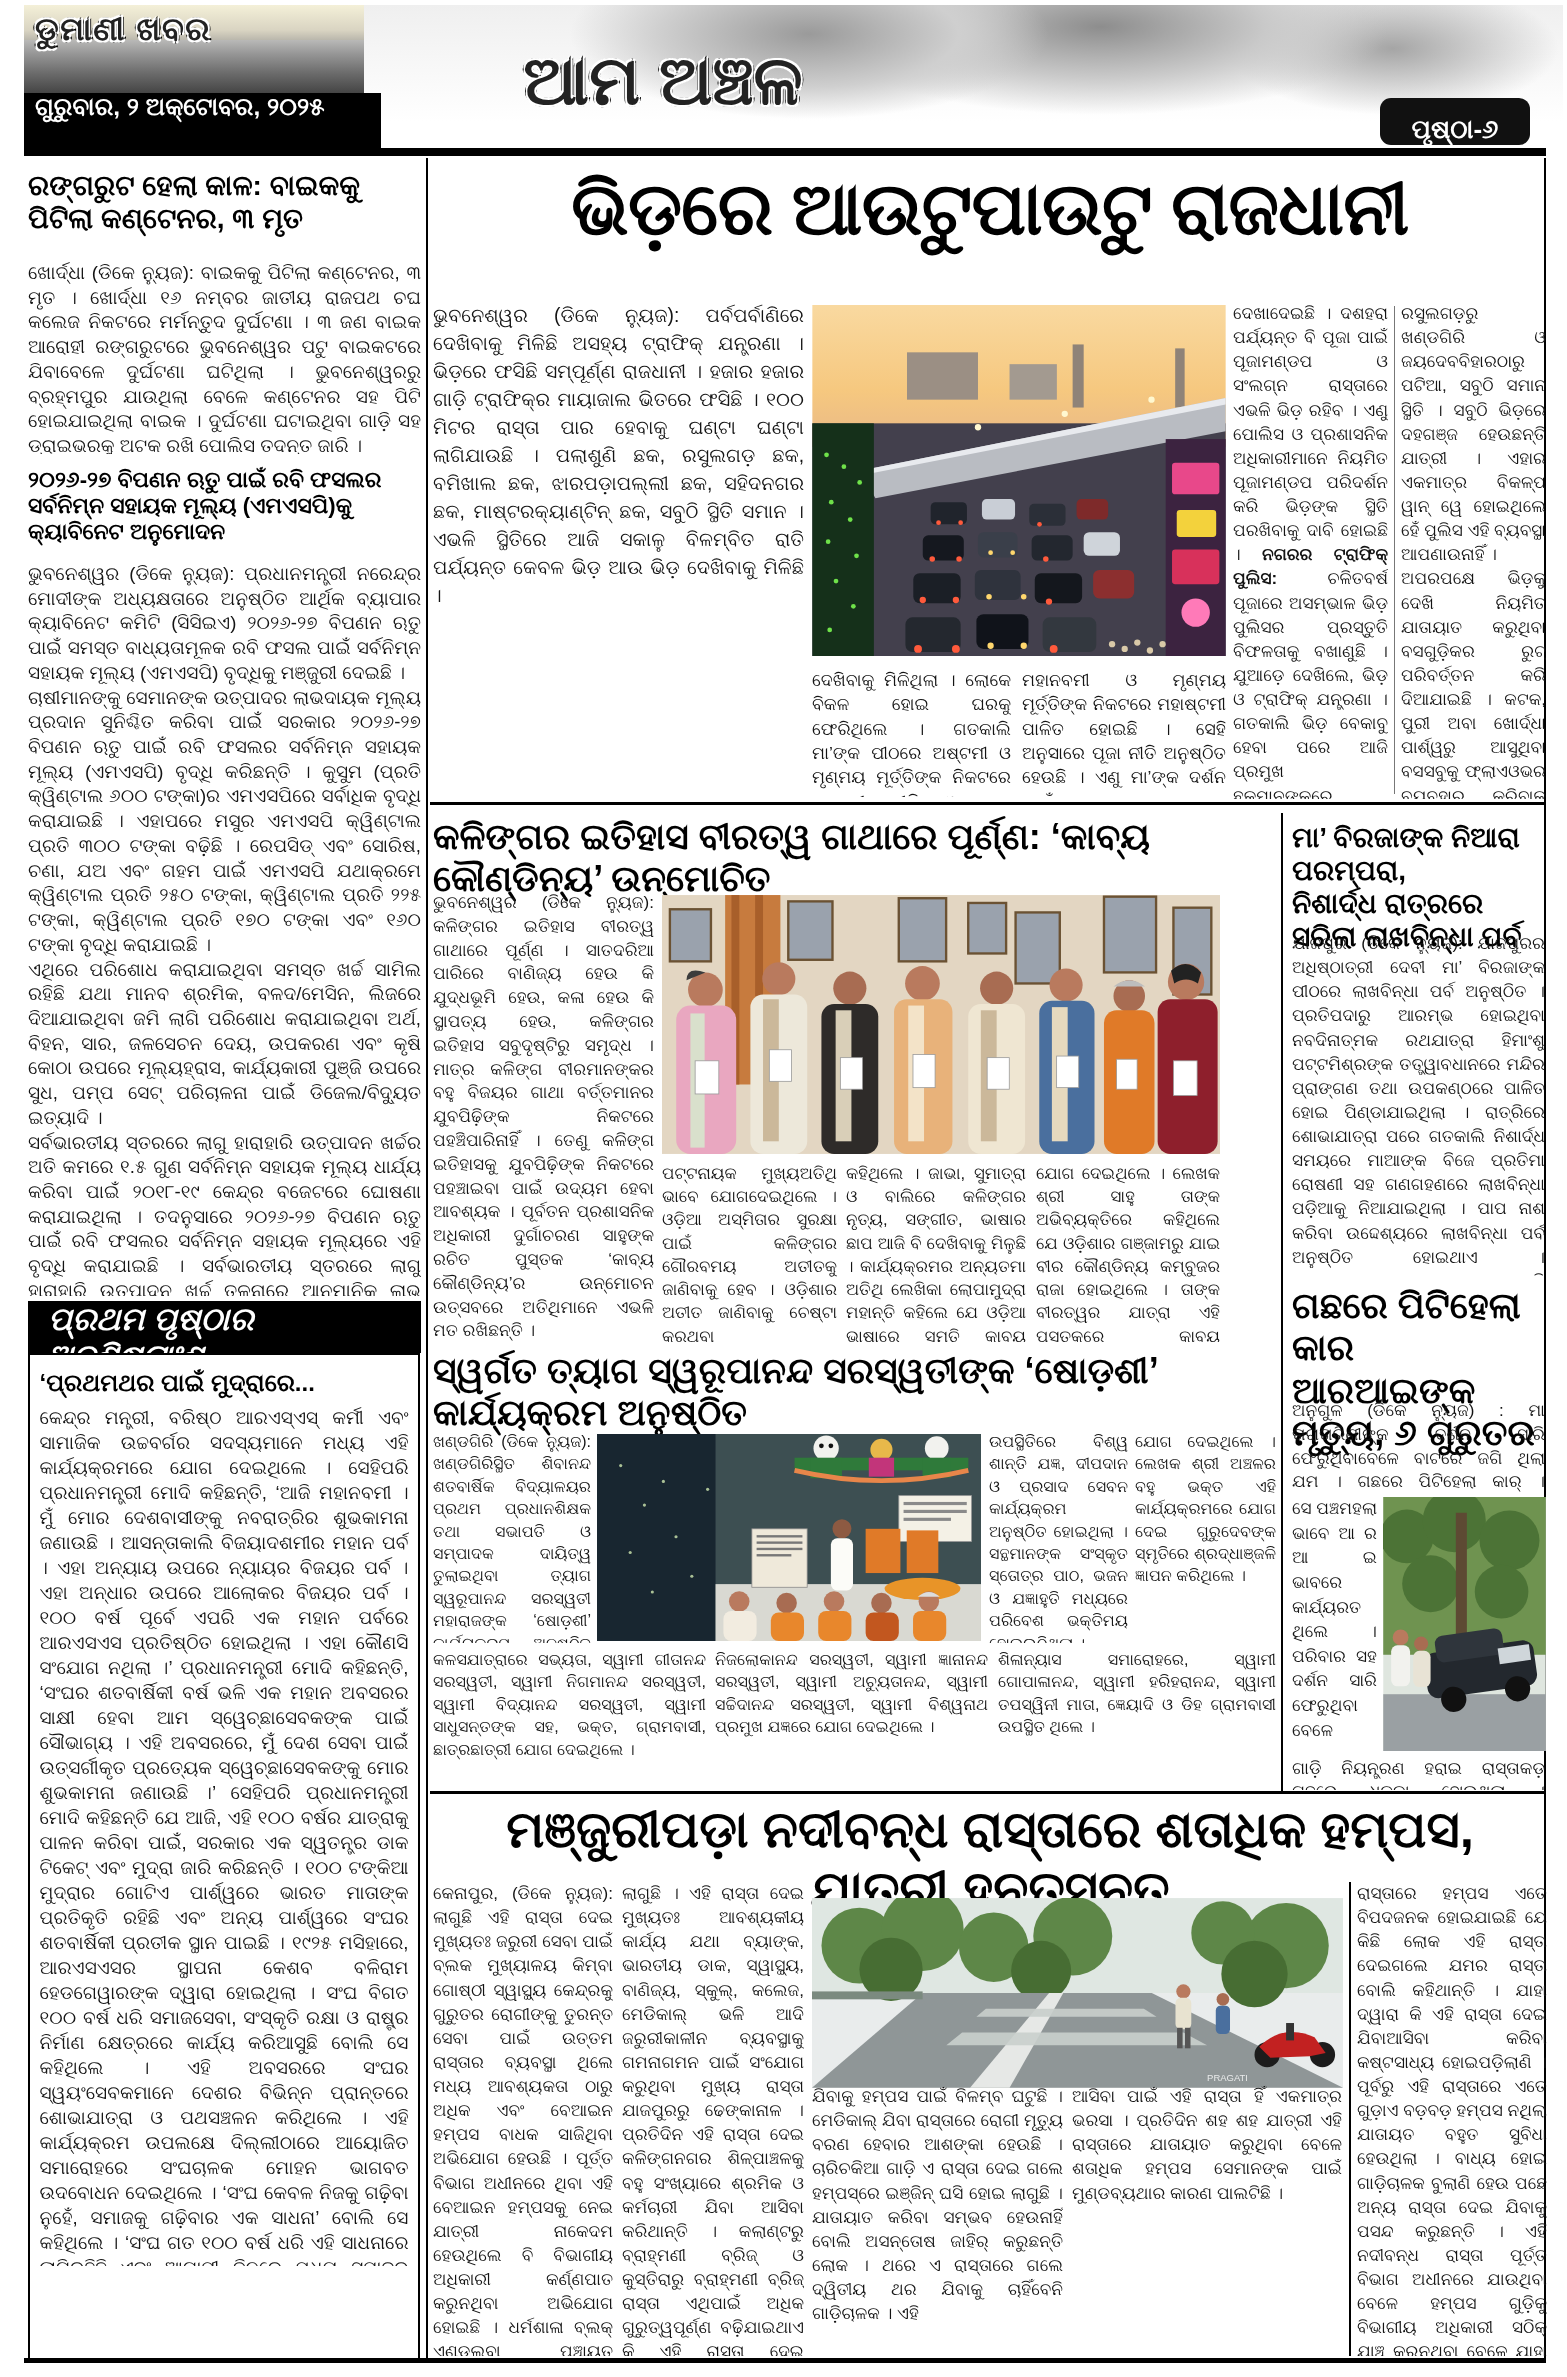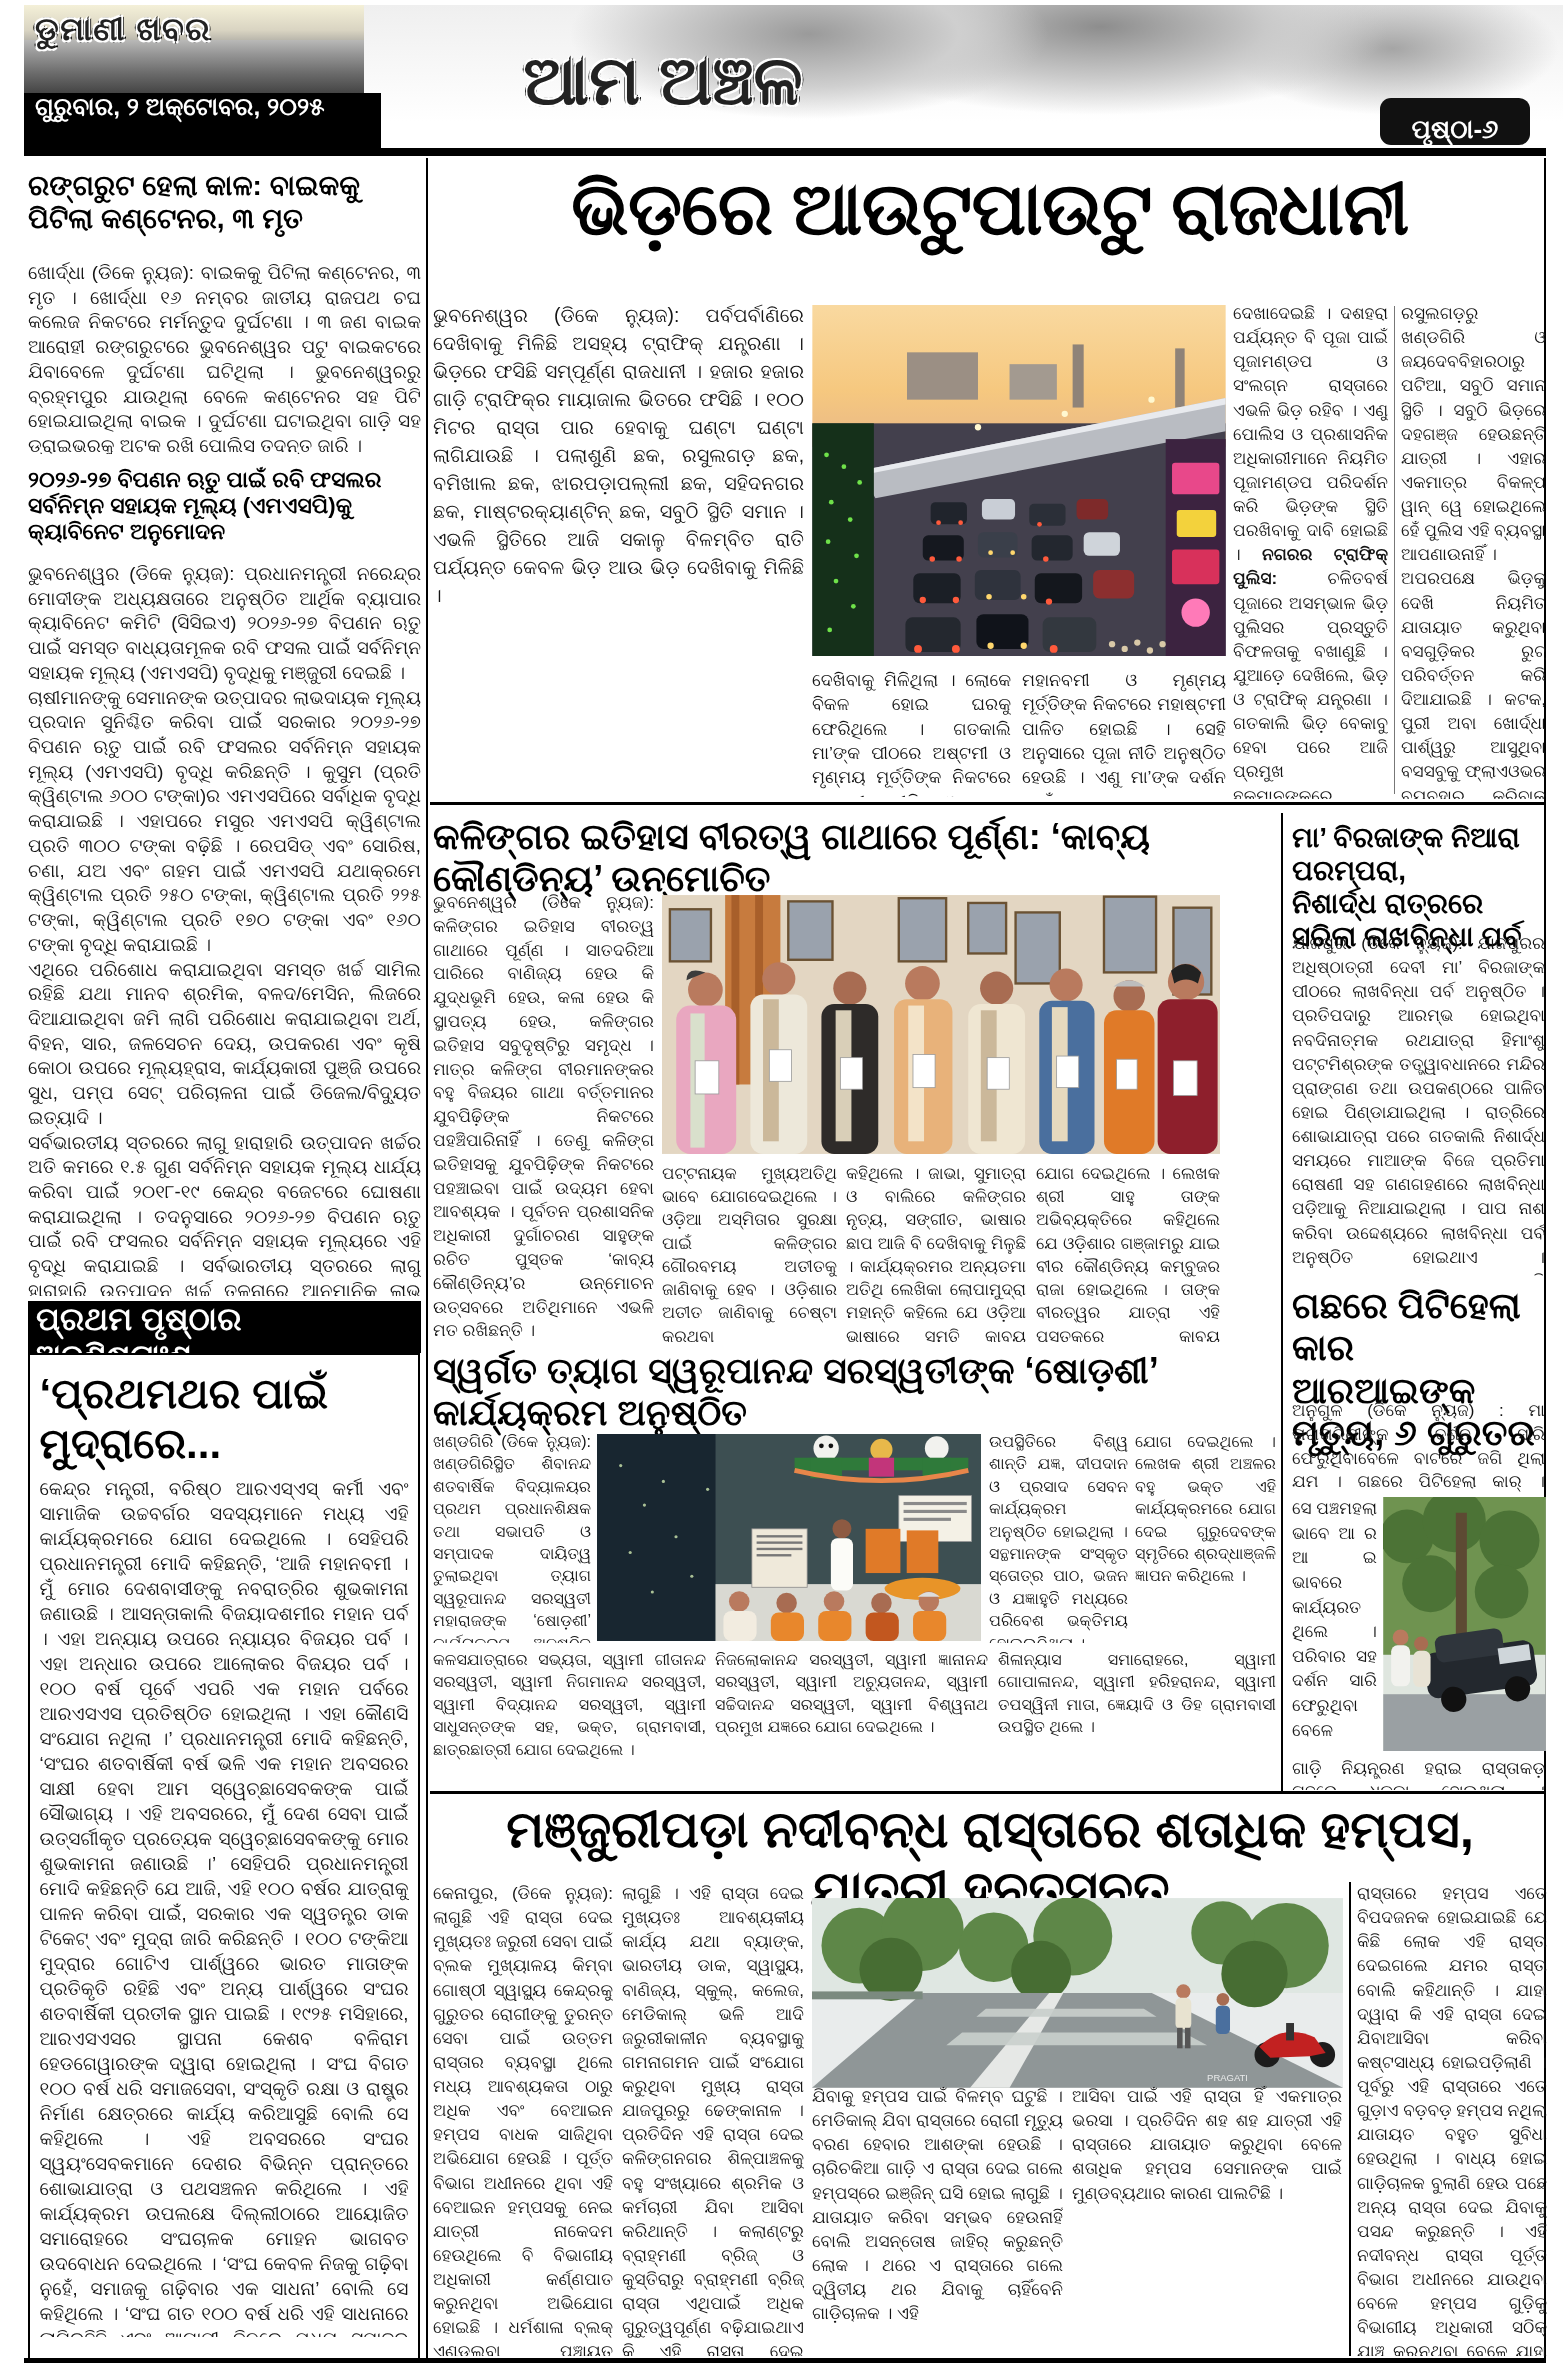--- a/index.html
+++ b/index.html
@@ -55,24 +55,24 @@
   <div class="abs hl" style="left:28px;top:169px;width:393px;font-size:28px;">ରଙ୍ଗରୁଟ ହେଲା କାଳ: ବାଇକକୁ ପିଟିଲା କଣ୍ଟେନର, ୩ ମୃତ</div>
   <div class="abs txt" style="left:28px;top:261px;width:393px;height:193px;font-size:18.6px;line-height:1.33;overflow:hidden;">ଖୋର୍ଦ୍ଧା (ଡିକେ ନ୍ୟୁଜ): ବାଇକକୁ ପିଟିଲା କଣ୍ଟେନର, ୩ ମୃତ । ଖୋର୍ଦ୍ଧା ୧୬ ନମ୍ବର ଜାତୀୟ ରାଜପଥ ଚଘ କଲେଜ ନିକଟରେ ମର୍ମନ୍ତୁଦ ଦୁର୍ଘଟଣା । ୩ ଜଣ ବାଇକ ଆରୋହୀ ରଙ୍ଗରୁଟରେ ଭୁବନେଶ୍ୱର ପଟୁ ବାଇକଟରେ ଯିବାବେଳେ ଦୁର୍ଘଟଣା ଘଟିଥିଲା । ଭୁବନେଶ୍ୱରରୁ ବ୍ରହ୍ମପୁର ଯାଉଥିଲା ବେଳେ କଣ୍ଟେନର ସହ ପିଟି ହୋଇଯାଇଥିଲା ବାଇକ । ଦୁର୍ଘଟଣା ଘଟାଇଥିବା ଗାଡ଼ି ସହ ଡ୍ରାଇଭରକୁ ଅଟକ ରଖି ପୋଲିସ ତଦନ୍ତ ଜାରି ।</div>
 
   <div class="abs hl" style="left:28px;top:467px;width:393px;font-size:22px;">୨୦୨୬-୨୭ ବିପଣନ ଋତୁ ପାଇଁ ରବି ଫସଲର ସର୍ବନିମ୍ନ ସହାୟକ ମୂଲ୍ୟ (ଏମଏସପି)କୁ କ୍ୟାବିନେଟ ଅନୁମୋଦନ</div>
   <div class="abs txt" style="left:28px;top:562px;width:393px;height:734px;font-size:18.6px;line-height:1.33;overflow:hidden;">ଭୁବନେଶ୍ୱର (ଡିକେ ନ୍ୟୁଜ): ପ୍ରଧାନମନ୍ତ୍ରୀ ନରେନ୍ଦ୍ର ମୋଦୀଙ୍କ ଅଧ୍ୟକ୍ଷତାରେ ଅନୁଷ୍ଠିତ ଆର୍ଥିକ ବ୍ୟାପାର କ୍ୟାବିନେଟ କମିଟି (ସିସିଇଏ) ୨୦୨୬-୨୭ ବିପଣନ ଋତୁ ପାଇଁ ସମସ୍ତ ବାଧ୍ୟତାମୂଳକ ରବି ଫସଲ ପାଇଁ ସର୍ବନିମ୍ନ ସହାୟକ ମୂଲ୍ୟ (ଏମଏସପି) ବୃଦ୍ଧିକୁ ମଞ୍ଜୁରୀ ଦେଇଛି ।
 ଚାଷୀମାନଙ୍କୁ ସେମାନଙ୍କ ଉତ୍ପାଦର ଲାଭଦାୟକ ମୂଲ୍ୟ ପ୍ରଦାନ ସୁନିଶ୍ଚିତ କରିବା ପାଇଁ ସରକାର ୨୦୨୬-୨୭ ବିପଣନ ଋତୁ ପାଇଁ ରବି ଫସଲର ସର୍ବନିମ୍ନ ସହାୟକ ମୂଲ୍ୟ (ଏମଏସପି) ବୃଦ୍ଧି କରିଛନ୍ତି । କୁସୁମ (ପ୍ରତି କ୍ୱିଣ୍ଟାଲ ୬୦୦ ଟଙ୍କା)ର ଏମଏସପିରେ ସର୍ବାଧିକ ବୃଦ୍ଧି କରାଯାଇଛି । ଏହାପରେ ମସୁର ଏମଏସପି କ୍ୱିଣ୍ଟାଲ ପ୍ରତି ୩୦୦ ଟଙ୍କା ବଢ଼ିଛି । ରେପସିଡ୍ ଏବଂ ସୋରିଷ, ଚଣା, ଯଅ ଏବଂ ଗହମ ପାଇଁ ଏମଏସପି ଯଥାକ୍ରମେ କ୍ୱିଣ୍ଟାଲ ପ୍ରତି ୨୫୦ ଟଙ୍କା, କ୍ୱିଣ୍ଟାଲ ପ୍ରତି ୨୨୫ ଟଙ୍କା, କ୍ୱିଣ୍ଟାଲ ପ୍ରତି ୧୭୦ ଟଙ୍କା ଏବଂ ୧୬୦ ଟଙ୍କା ବୃଦ୍ଧି କରାଯାଇଛି ।
 ଏଥିରେ ପରିଶୋଧ କରାଯାଇଥିବା ସମସ୍ତ ଖର୍ଚ୍ଚ ସାମିଲ ରହିଛି ଯଥା ମାନବ ଶ୍ରମିକ, ବଳଦ/ମେସିନ, ଲିଜରେ ଦିଆଯାଇଥିବା ଜମି ଲାଗି ପରିଶୋଧ କରାଯାଇଥିବା ଅର୍ଥ, ବିହନ, ସାର, ଜଳସେଚନ ଦେୟ, ଉପକରଣ ଏବଂ କୃଷି କୋଠା ଉପରେ ମୂଲ୍ୟହ୍ରାସ, କାର୍ଯ୍ୟକାରୀ ପୁଞ୍ଜି ଉପରେ ସୁଧ, ପମ୍ପ ସେଟ୍ ପରିଚାଳନା ପାଇଁ ଡିଜେଲ/ବିଦ୍ୟୁତ ଇତ୍ୟାଦି ।
 ସର୍ବଭାରତୀୟ ସ୍ତରରେ ଲାଗୁ ହାରାହାରି ଉତ୍ପାଦନ ଖର୍ଚ୍ଚର ଅତି କମରେ ୧.୫ ଗୁଣ ସର୍ବନିମ୍ନ ସହାୟକ ମୂଲ୍ୟ ଧାର୍ଯ୍ୟ କରିବା ପାଇଁ ୨୦୧୮-୧୯ କେନ୍ଦ୍ର ବଜେଟରେ ଘୋଷଣା କରାଯାଇଥିଲା । ତଦନୁସାରେ ୨୦୨୬-୨୭ ବିପଣନ ଋତୁ ପାଇଁ ରବି ଫସଲର ସର୍ବନିମ୍ନ ସହାୟକ ମୂଲ୍ୟରେ ଏହି ବୃଦ୍ଧି କରାଯାଇଛି । ସର୍ବଭାରତୀୟ ସ୍ତରରେ ଲାଗୁ ହାରାହାରି ଉତ୍ପାଦନ ଖର୍ଚ୍ଚ ତୁଳନାରେ ଆନୁମାନିକ ଲାଭ ଗହମ ପାଇଁ ୧୦୯ ପ୍ରତିଶତ, ରେପସିଡ୍ ଏବଂ ସୋରିଷ ପାଇଁ ୯୩ ପ୍ରତିଶତ, ମସୁର ପାଇଁ ୮୯ ପ୍ରତିଶତ, ଚଣା ପାଇଁ ୫୯ ପ୍ରତିଶତ, ଯଅ ପାଇଁ ୫୮ ପ୍ରତିଶତ ଏବଂ କୁସୁମ ପାଇଁ ୫୦ ପ୍ରତିଶତ ରହିଛି । ରବି ଫସଲର ସର୍ବନିମ୍ନ ସହାୟକ ମୂଲ୍ୟରେ ଏହି ବୃଦ୍ଧି ଚାଷୀମାନଙ୍କୁ ଲାଭଦାୟକ ମୂଲ୍ୟ ସୁନିଶ୍ଚିତ କରିବ ଏବଂ ଫସଲ ବିବିଧତାକୁ ଉତ୍ସାହିତ କରିବ ।</div>
 
   <div class="abs whiteband" style="left:28px;top:1301px;width:393px;height:52px;">
-    <span style="font-size:32px;padding-left:8px;">ପ୍ରଥମ ପୃଷ୍ଠାର ଅବଶିଷ୍ଟାଂଶ...</span>
+    <span style="font-size:32px;padding-left:20px;font-style:italic;">ପ୍ରଥମ ପୃଷ୍ଠାର ଅବଶିଷ୍ଟାଂଶ...</span>
   </div>
   <div class="abs" style="left:28px;top:1353px;width:388px;height:1004px;border:2.4px solid #000;">
-    <div class="hl" style="margin:14px 9.5px 4.7px 9.5px;font-size:42px;">‘ପ୍ରଥମଥର ପାଇଁ ମୁଦ୍ରାରେ...</div>
+    <div class="hl" style="margin:14px 9.5px 4.7px 9.5px;font-size:24px;">‘ପ୍ରଥମଥର ପାଇଁ ମୁଦ୍ରାରେ...</div>
     <div class="txt" style="margin:8px 9.5px;font-size:18.6px;line-height:1.345;height:861px;overflow:hidden;">କେନ୍ଦ୍ର ମନ୍ତ୍ରୀ, ବରିଷ୍ଠ ଆରଏସ୍‌ଏସ୍ କର୍ମୀ ଏବଂ ସାମାଜିକ ଉଚ୍ଚବର୍ଗର ସଦସ୍ୟମାନେ ମଧ୍ୟ ଏହି କାର୍ଯ୍ୟକ୍ରମରେ ଯୋଗ ଦେଇଥିଲେ । ସେହିପରି ପ୍ରଧାନମନ୍ତ୍ରୀ ମୋଦି କହିଛନ୍ତି, ‘ଆଜି ମହାନବମୀ । ମୁଁ ମୋର ଦେଶବାସୀଙ୍କୁ ନବରାତ୍ରିର ଶୁଭକାମନା ଜଣାଉଛି । ଆସନ୍ତାକାଲି ବିଜୟାଦଶମୀର ମହାନ ପର୍ବ । ଏହା ଅନ୍ୟାୟ ଉପରେ ନ୍ୟାୟର ବିଜୟର ପର୍ବ । ଏହା ଅନ୍ଧାର ଉପରେ ଆଲୋକର ବିଜୟର ପର୍ବ । ୧୦୦ ବର୍ଷ ପୂର୍ବେ ଏପରି ଏକ ମହାନ ପର୍ବରେ ଆରଏସଏସ ପ୍ରତିଷ୍ଠିତ ହୋଇଥିଲା । ଏହା କୌଣସି ସଂଯୋଗ ନଥିଲା ।’ ପ୍ରଧାନମନ୍ତ୍ରୀ ମୋଦି କହିଛନ୍ତି, ‘ସଂଘର ଶତବାର୍ଷିକୀ ବର୍ଷ ଭଳି ଏକ ମହାନ ଅବସରର ସାକ୍ଷୀ ହେବା ଆମ ସ୍ୱେଚ୍ଛାସେବକଙ୍କ ପାଇଁ ସୌଭାଗ୍ୟ । ଏହି ଅବସରରେ, ମୁଁ ଦେଶ ସେବା ପାଇଁ ଉତ୍ସର୍ଗୀକୃତ ପ୍ରତ୍ୟେକ ସ୍ୱେଚ୍ଛାସେବକଙ୍କୁ ମୋର ଶୁଭକାମନା ଜଣାଉଛି ।’ ସେହିପରି ପ୍ରଧାନମନ୍ତ୍ରୀ ମୋଦି କହିଛନ୍ତି ଯେ ଆଜି, ଏହି ୧୦୦ ବର୍ଷର ଯାତ୍ରାକୁ ପାଳନ କରିବା ପାଇଁ, ସରକାର ଏକ ସ୍ୱତନ୍ତ୍ର ଡାକ ଟିକେଟ୍ ଏବଂ ମୁଦ୍ରା ଜାରି କରିଛନ୍ତି । ୧୦୦ ଟଙ୍କିଆ ମୁଦ୍ରାର ଗୋଟିଏ ପାର୍ଶ୍ୱରେ ଭାରତ ମାତାଙ୍କ ପ୍ରତିକୃତି ରହିଛି ଏବଂ ଅନ୍ୟ ପାର୍ଶ୍ୱରେ ସଂଘର ଶତବାର୍ଷିକୀ ପ୍ରତୀକ ସ୍ଥାନ ପାଇଛି । ୧୯୨୫ ମସିହାରେ, ଆରଏସଏସର ସ୍ଥାପନା କେଶବ ବଳିରାମ ହେଡଗେୱାରଙ୍କ ଦ୍ୱାରା ହୋଇଥିଲା । ସଂଘ ବିଗତ ୧୦୦ ବର୍ଷ ଧରି ସମାଜସେବା, ସଂସ୍କୃତି ରକ୍ଷା ଓ ରାଷ୍ଟ୍ର ନିର୍ମାଣ କ୍ଷେତ୍ରରେ କାର୍ଯ୍ୟ କରିଆସୁଛି ବୋଲି ସେ କହିଥିଲେ । ଏହି ଅବସରରେ ସଂଘର ସ୍ୱୟଂସେବକମାନେ ଦେଶର ବିଭିନ୍ନ ପ୍ରାନ୍ତରେ ଶୋଭାଯାତ୍ରା ଓ ପଥସଞ୍ଚଳନ କରିଥିଲେ । ଏହି କାର୍ଯ୍ୟକ୍ରମ ଉପଲକ୍ଷେ ଦିଲ୍ଲୀଠାରେ ଆୟୋଜିତ ସମାରୋହରେ ସଂଘଚାଳକ ମୋହନ ଭାଗବତ ଉଦବୋଧନ ଦେଇଥିଲେ । ‘ସଂଘ କେବଳ ନିଜକୁ ଗଢ଼ିବା ନୁହେଁ, ସମାଜକୁ ଗଢ଼ିବାର ଏକ ସାଧନା’ ବୋଲି ସେ କହିଥିଲେ । ‘ସଂଘ ଗତ ୧୦୦ ବର୍ଷ ଧରି ଏହି ସାଧନାରେ ଲାଗିରହିଛି ଏବଂ ଆଗାମୀ ଦିନରେ ମଧ୍ୟ ସମାଜର ସେବାରେ ନିୟୋଜିତ ରହିବ ।’ ଏହି ଅବସରରେ ଶୋଭାଯାତ୍ରା ଓ ସାଂସ୍କୃତିକ କାର୍ଯ୍ୟକ୍ରମ ମଧ୍ୟ ଅନୁଷ୍ଠିତ ହୋଇଥିଲା ।</div>
   </div>
 
   <div class="abs rule-v" style="left:426px;top:158px;width:2.4px;height:2201px;"></div>
   <div class="abs rule-v" style="left:1544px;top:158px;width:1.6px;height:2201px;"></div>
 
   <div class="abs hl center" style="left:439px;top:166px;width:1102px;font-size:73px;letter-spacing:-0.8px;">ଭିଡ଼ରେ ଆଉଟୁପାଉଟୁ ରାଜଧାନୀ</div>
 
   <div class="abs txt" style="left:433px;top:302px;width:371px;height:496px;font-size:19.3px;line-height:1.45;overflow:hidden;">ଭୁବନେଶ୍ୱର (ଡିକେ ନ୍ୟୁଜ): ପର୍ବପର୍ବାଣିରେ ଦେଖିବାକୁ ମିଳିଛି ଅସହ୍ୟ ଟ୍ରାଫିକ୍ ଯନ୍ତ୍ରଣା । ଭିଡ଼ରେ ଫସିଛି ସମ୍ପୂର୍ଣ୍ଣ ରାଜଧାନୀ । ହଜାର ହଜାର ଗାଡ଼ି ଟ୍ରାଫିକ୍‌ର ମାୟାଜାଲ ଭିତରେ ଫସିଛି । ୧୦୦ ମିଟର ରାସ୍ତା ପାର ହେବାକୁ ଘଣ୍ଟା ଘଣ୍ଟା ଲାଗିଯାଉଛି । ପଲାଶୁଣି ଛକ, ରସୁଲଗଡ଼ ଛକ, ବମିଖାଲ ଛକ, ଝାରପଡ଼ାପଲ୍ଲୀ ଛକ, ସହିଦନଗର ଛକ, ମାଷ୍ଟରକ୍ୟାଣ୍ଟିନ୍ ଛକ, ସବୁଠି ସ୍ଥିତି ସମାନ । ଏଭଳି ସ୍ଥିତିରେ ଆଜି ସକାଳୁ ବିଳମ୍ବିତ ରାତି ପର୍ଯ୍ୟନ୍ତ କେବଳ ଭିଡ଼ ଆଉ ଭିଡ଼ ଦେଖିବାକୁ ମିଳିଛି ।</div>
 

